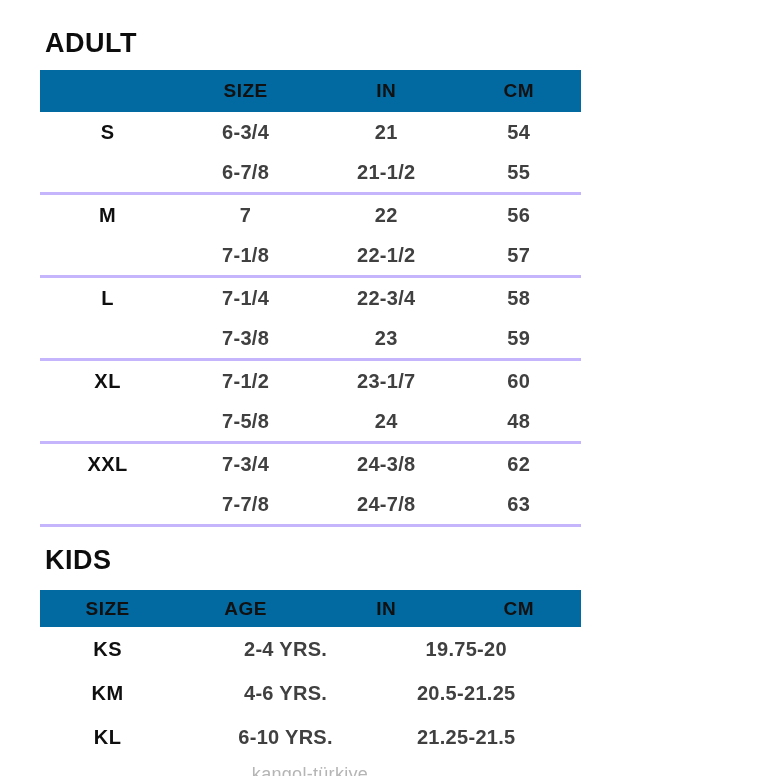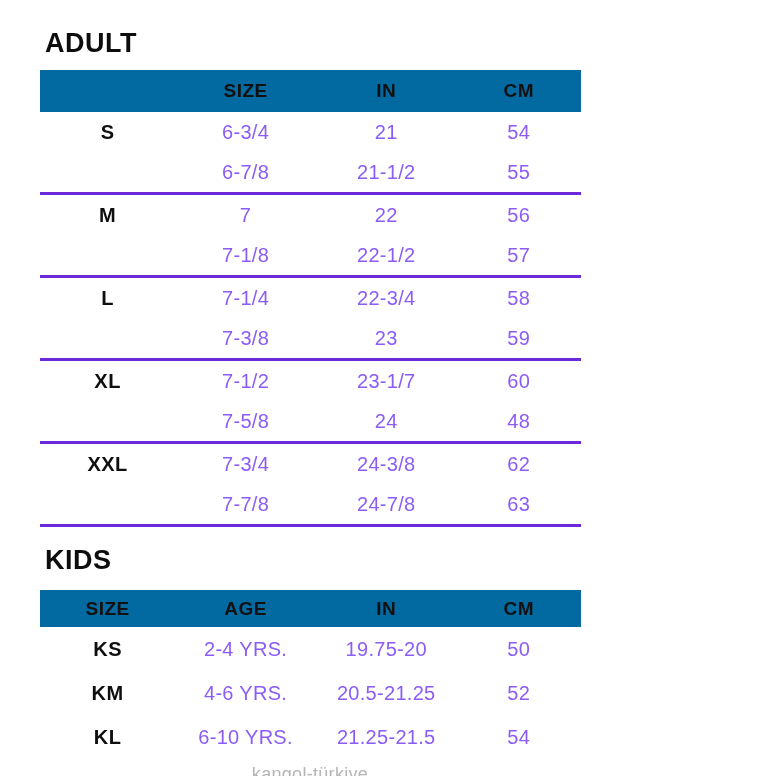--- a/index.html
+++ b/index.html
@@ -36,27 +36,27 @@
   }
   .thead.kids { height: 37px; }
   .th {
     text-align: center;
     font-size: 19px;
     font-weight: 700;
     letter-spacing: 0.5px;
     color: #111111;
   }
   .row { height: 40px; }
-  .row.kids { height: 44px; }
-  .row.group-end { border-bottom: 3px solid #6d28d9; }
+  .row.kids { height: 44px; gap: 40px; }
+  .row.group-end { border-bottom: 3px solid #c4b5fd; }
   .cell {
     text-align: center;
     font-size: 20px;
-    font-weight: 400;
-    color: #8b5cf6;
+    font-weight: 700;
+    color: #404040;
     letter-spacing: 0.3px;
   }
   .cell.label {
     font-weight: 700;
     color: #0f0f0f;
     letter-spacing: 0.5px;
   }
   .watermark {
     margin-top: 5px;
     text-align: center;

